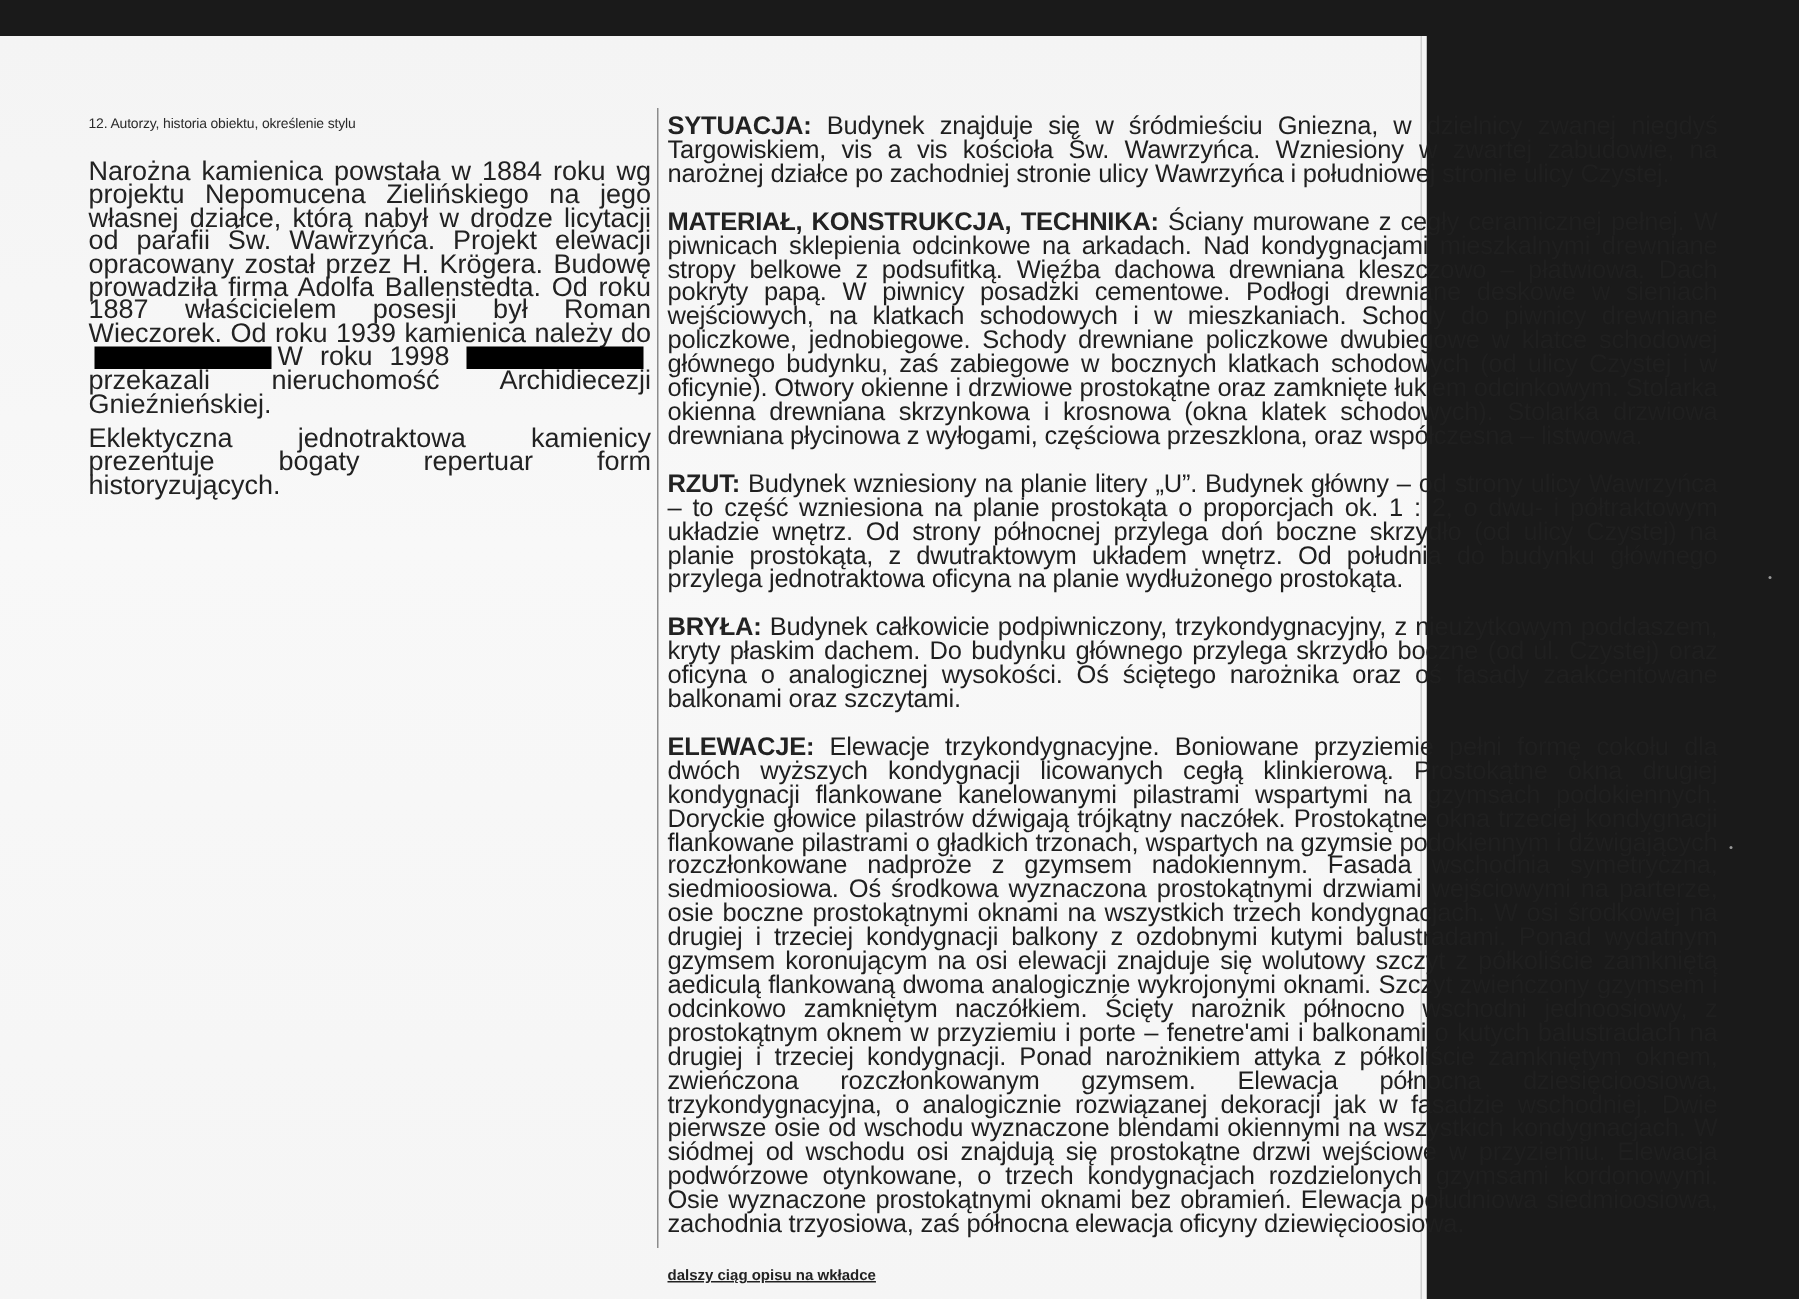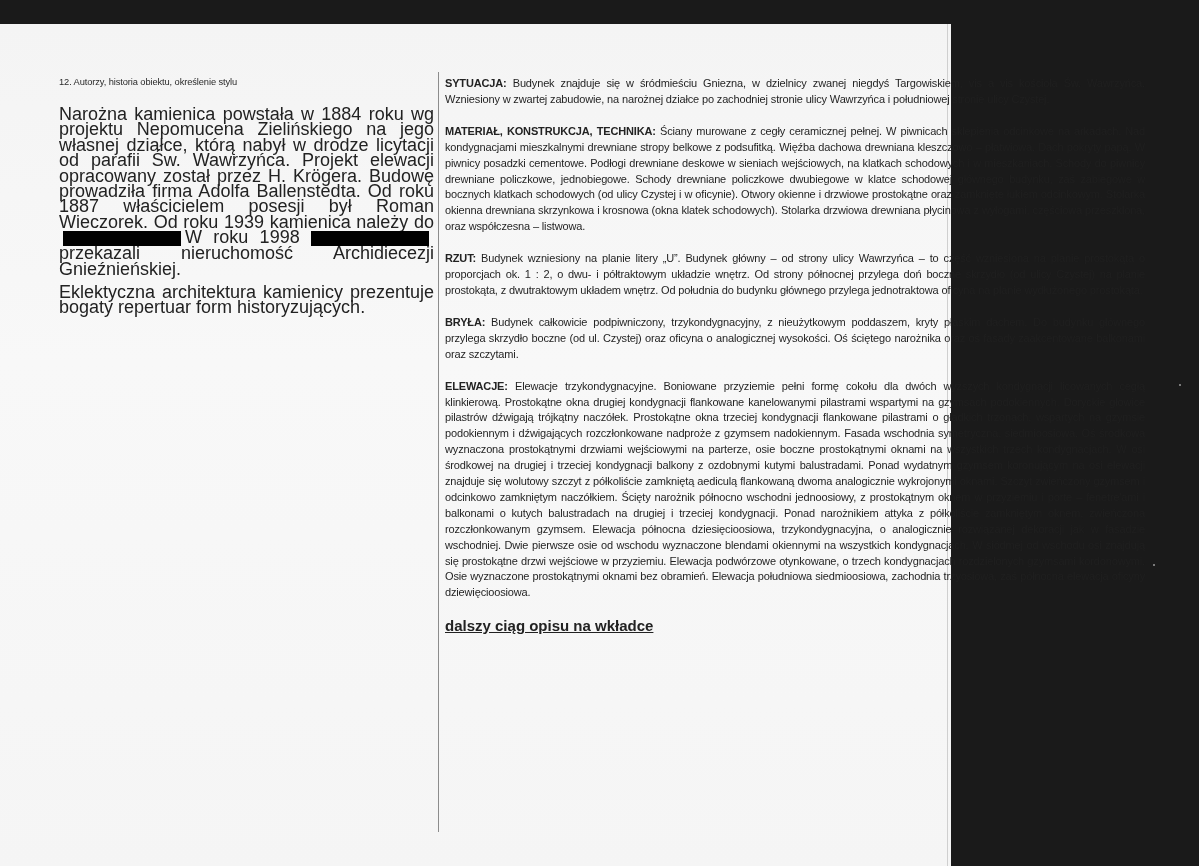--- a/index.html
+++ b/index.html
@@ -37,42 +37,42 @@
     .left-para {
       font-size: 18px; line-height: 15.4px; text-align: justify;
       margin: 0 0 8px 0; color: #222;
     }
     .redact {
       display: inline-block; background: #000; height: 15px; vertical-align: -3px;
     }
     .redact-1 { width: 118px; margin: 0 4px; }
     .redact-2 { width: 118px; margin-right: 5px; }
     .right-para {
-      font-size: 11px; line-height: 15.9px; text-align: justify;
+      font-size: 17px; line-height: 15.9px; text-align: justify;
       margin: 0 0 16px 0; color: #1f1f1f; letter-spacing: -0.15px;
     }
     .right-para b { font-weight: bold; color: #222; }
     .continuation {
-      font-size: 15px; font-weight: bold; text-decoration: underline;
+      font-size: 10px; font-weight: bold; text-decoration: underline;
       color: #222; margin-top: -15px; display: inline-block; line-height: 14px;
     }
     .scan-dot {
       position: absolute; width: 2px; height: 2px; background: #9a9a9a; border-radius: 1px;
     }
   </style>
 </head>
 <body>
 
 <div class="page">
   <div class="page-edge-right"></div>
 
   <div class="left-col">
     <div class="section-heading">12. Autorzy, historia obiektu, określenie stylu</div>
     <p class="left-para"><span>Narożna kamienica powstała w 1884 roku wg projektu Nepomucena Zielińskiego na jego własnej działce, którą nabył w drodze licytacji od parafii Św. Wawrzyńca. Projekt elewacji opracowany został przez H. Krögera. Budowę prowadziła firma Adolfa Ballenstedta. Od roku 1887 właścicielem posesji był Roman Wieczorek. Od roku 1939 kamienica należy do</span><span class="redact redact-1"></span><span>W roku 1998</span> <span class="redact redact-2"></span><span>przekazali nieruchomość Archidiecezji Gnieźnieńskiej.</span></p>
-    <p class="left-para">Eklektyczna architektura kamienicy prezentuje bogaty repertuar form historyzujących.</p>
+    <p class="left-para">Eklektyczna jednotraktowa kamienicy prezentuje bogaty repertuar form historyzujących.</p>
   </div>
 
   <div class="col-divider"></div>
 
   <div class="right-col">
 
     <p class="right-para"><b>SYTUACJA:</b><span> Budynek znajduje się w śródmieściu Gniezna, w dzielnicy zwanej niegdyś Targowiskiem, vis a vis kościoła Św. Wawrzyńca. Wzniesiony w zwartej zabudowie, na narożnej działce po zachodniej stronie ulicy Wawrzyńca i południowej stronie ulicy Czystej.</span></p>
 
     <p class="right-para"><b>MATERIAŁ, KONSTRUKCJA, TECHNIKA:</b><span> Ściany murowane z cegły ceramicznej pełnej. W piwnicach sklepienia odcinkowe na arkadach. Nad kondygnacjami mieszkalnymi drewniane stropy belkowe z podsufitką. Więźba dachowa drewniana kleszczowo – płatwiowa. Dach pokryty papą. W piwnicy posadzki cementowe. Podłogi drewniane deskowe w sieniach wejściowych, na klatkach schodowych i w mieszkaniach. Schody do piwnicy drewniane policzkowe, jednobiegowe. Schody drewniane policzkowe dwubiegowe w klatce schodowej głównego budynku, zaś zabiegowe w bocznych klatkach schodowych (od ulicy Czystej i w oficynie). Otwory okienne i drzwiowe prostokątne oraz zamknięte łukiem odcinkowym. Stolarka okienna drewniana skrzynkowa i krosnowa (okna klatek schodowych). Stolarka drzwiowa drewniana płycinowa z wyłogami, częściowa przeszklona, oraz współczesna – listwowa.</span></p>
 

